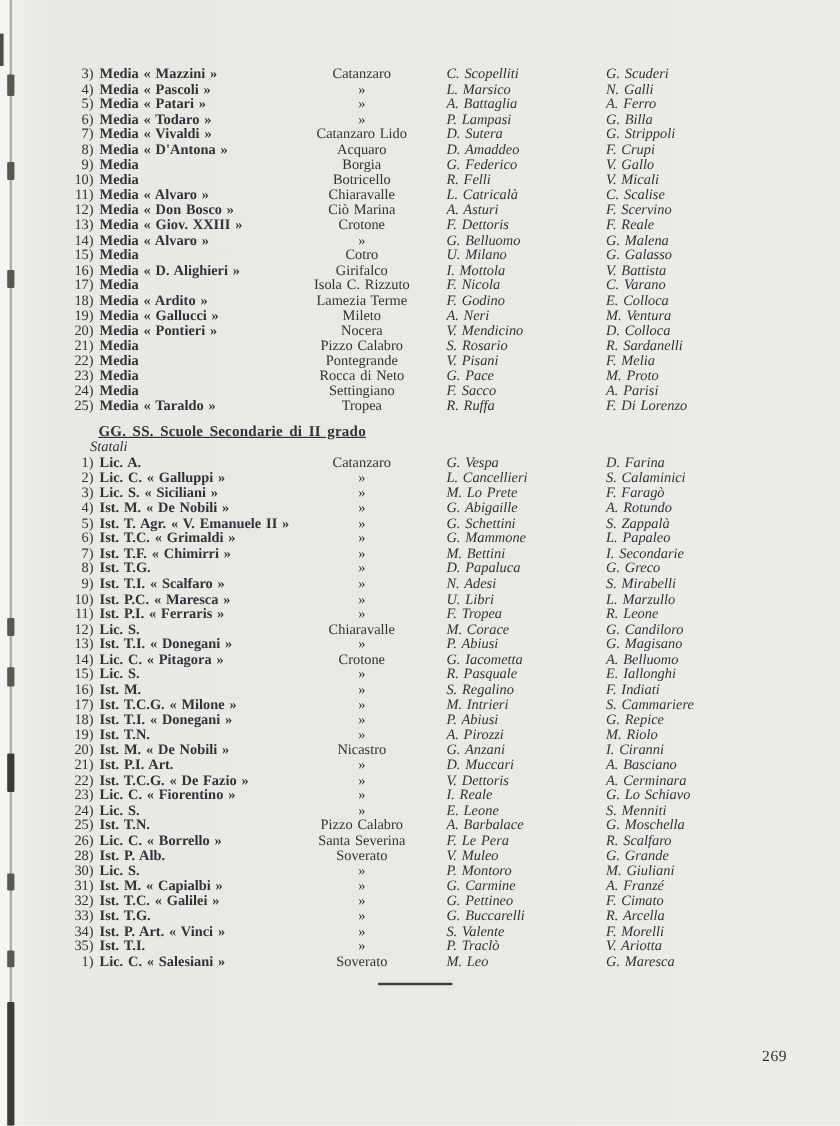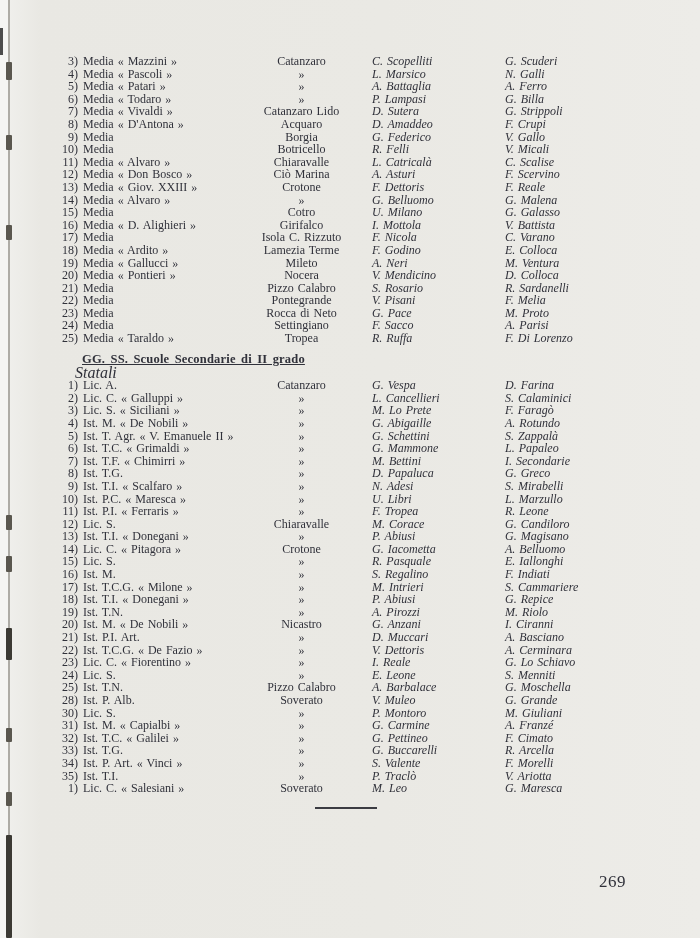--- a/index.html
+++ b/index.html
@@ -16,30 +16,30 @@
   .edge-mark{position:absolute;left:6px;width:6px;background:#5a574f;border-radius:1px;}
   .edge-mark.dark{background:#3c3a34;}
   .corner-dash{position:absolute;left:0;top:28px;width:3px;height:27px;background:#4c4c4c;}
   
   .content{position:absolute;left:55px;top:55px;width:625px;}
   .row{
     display:grid;grid-template-columns:23px 160px 127px 133px auto;
     line-height:12.6px;font-size:12px;white-space:nowrap;word-spacing:1px;
   }
   .c-num{text-align:right;}
-  .c-school{padding-left:5px;overflow:visible;}
+  .c-school{padding-left:5px;overflow:visible;font-weight:bold;}
   .c-loc{text-align:center;}
   .c-p1,.c-p2{padding-left:7px;font-style:italic;}
   .section-heading{
     margin:8px 0 0 27px;font-weight:bold;font-size:12.5px;line-height:13.5px;
     letter-spacing:0.2px;word-spacing:2px;white-space:nowrap;text-decoration:underline;
   }
-  .sub-label{margin-left:20px;font-style:italic;font-size:16px;line-height:13px;white-space:nowrap;}
+  .sub-label{margin-left:20px;font-style:italic;font-size:12px;line-height:13px;white-space:nowrap;}
   .divider{width:62px;height:2px;background:#3b3c42;margin:12px 0 0 260px;}
-  .page-number{position:absolute;top:872px;right:74px;font-size:17px;letter-spacing:0.5px;}
+  .page-number{position:absolute;top:872px;right:44px;font-size:13px;letter-spacing:0.5px;}
 </style>
 </head>
 <body>
 
 <div class="page">
 
   <div class="edge-strip"></div>
   <div class="edge-line"></div>
   <div class="corner-dash"></div>
   <div class="edge-mark" style="top:62px;height:18px;"></div>
@@ -439,20 +439,27 @@
         </div>
 
         <div class="row">
           <span class="c-num">25)</span>
           <span class="c-school">Ist. T.N.</span>
           <span class="c-loc">Pizzo Calabro</span>
           <span class="c-p1">A. Barbalace</span>
           <span class="c-p2">G. Moschella</span>
         </div>
 
+        <div class="row">
+          <span class="c-num">26)</span>
+          <span class="c-school">Lic. C. « Borrello »</span>
+          <span class="c-loc">Santa Severina</span>
+          <span class="c-p1">F. Le Pera</span>
+          <span class="c-p2">R. Scalfaro</span>
+        </div>
 
 
         <div class="row">
           <span class="c-num">28)</span>
           <span class="c-school">Ist. P. Alb.</span>
           <span class="c-loc">Soverato</span>
           <span class="c-p1">V. Muleo</span>
           <span class="c-p2">G. Grande</span>
         </div>
 

